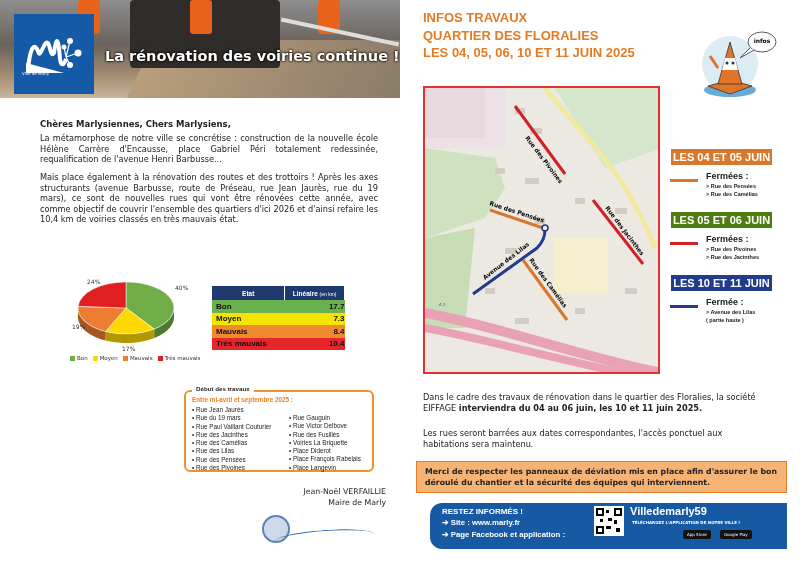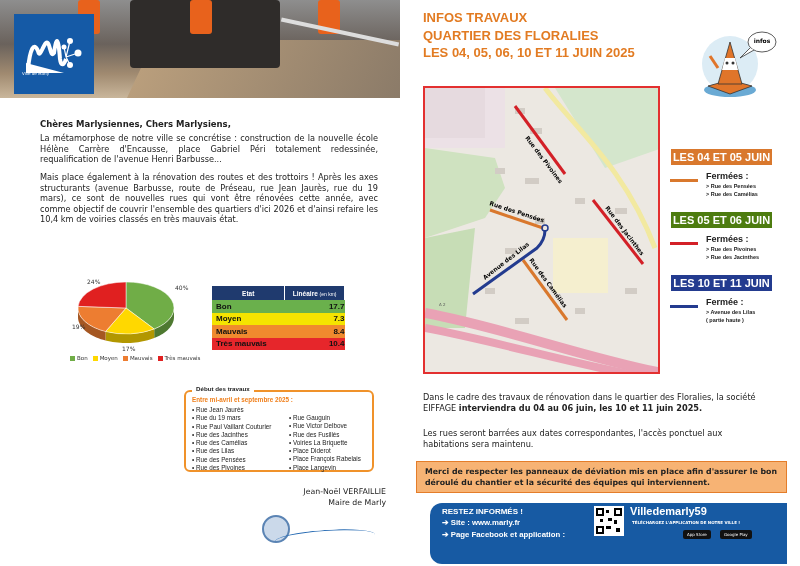--- a/index.html
+++ b/index.html
@@ -34,21 +34,21 @@
 .scribble{position:absolute;left:275px;top:530px;width:100px;height:16px;border-top:1.5px solid #2a6db4;border-radius:50% 50% 0 0;transform:rotate(-4deg)}
 .rt-title{position:absolute;left:23px;top:9px;color:#e27b22;font-weight:bold;font-size:13px;line-height:17.5px;font-family:"Liberation Sans",sans-serif}
 .mascot{position:absolute;left:700px;top:28px;width:78px;height:72px}
 .map{position:absolute;left:423px;top:86px;width:237px;height:288px;border:2px solid #e33030;background:#ece8e2;overflow:hidden}
 .panel{position:absolute;left:671px;width:101px;height:16px;color:#fff;font-weight:bold;font-size:11px;text-align:center;line-height:16px;font-family:"Liberation Sans",sans-serif}
 .legline{position:absolute;left:670px;width:28px;height:3px}
 .legtitle{position:absolute;left:706px;font-size:9px;font-weight:bold;font-family:"Liberation Sans",sans-serif}
 .legitems{position:absolute;left:706px;font-size:5.5px;line-height:7.5px;font-weight:bold;font-family:"Liberation Sans",sans-serif}
 .rtxt{position:absolute;left:423px;width:340px;font-size:8.2px;line-height:10.5px}
 .notice{position:absolute;left:416px;top:461px;width:371px;height:32px;background:#f7b374;border:1.5px solid #e47d2a;font-size:7.8px;font-weight:bold;padding:4px 8px;line-height:11px}
-.footer{position:absolute;left:430px;top:503px;width:357px;height:61px;background:#175aa3;border-radius:12px 0 0 12px;color:#fff}
+.footer{position:absolute;left:430px;top:503px;width:357px;height:46px;background:#175aa3;border-radius:12px 0 0 12px;color:#fff}
 .f-title{position:absolute;left:12px;top:4px;font-size:8px;font-weight:bold;font-family:"Liberation Sans",sans-serif}
 .f-line{position:absolute;left:12px;font-size:7.8px;font-weight:bold;font-family:"Liberation Sans",sans-serif}
 .qr{position:absolute;left:164px;top:3px;width:30px;height:30px;background:#fff;padding:2px}
 .app-name{position:absolute;left:200px;top:2px;font-size:11px;font-weight:bold;font-family:"Liberation Sans",sans-serif}
 .app-sub{position:absolute;left:202px;top:17px;font-size:4px;font-weight:bold}
 .store{position:absolute;top:27px;height:9px;background:#111;color:#fff;font-size:4px;line-height:9px;padding:0 4px;border-radius:2px}
 </style>
 </head>
 <body>
 
@@ -65,20 +65,21 @@
         <path d="M4 40 C6 20 10 12 14 22 C16 30 18 18 22 14 C26 10 26 30 30 24 C32 10 34 4 36 30 C37 38 40 36 42 30" stroke="#fff" stroke-width="4" fill="none"></path>
         <circle cx="46" cy="12" r="3" fill="#fff"></circle>
           <circle cx="54" cy="24" r="3.5" fill="#fff"></circle>
           <circle cx="46" cy="36" r="3" fill="#fff"></circle>
           <circle cx="40" cy="18" r="2.5" fill="#fff"></circle>
         <path d="M42 28 L46 12 M42 28 L54 24 M42 28 L46 36 M42 28 L40 18" stroke="#fff" stroke-width="1.2"></path>
         <path d="M2 44 L40 44 L2 34 Z" fill="#fff"></path>
       </svg>
       <span class="logo-sub">Ville de Marly</span>
     </div>
+    <div class="hero-title">La rénovation des voiries continue !</div>
   </div>
 
   <div class="greet">Chères Marlysiennes, Chers Marlysiens,</div>
   <p class="txt" style="top:133px">La métamorphose de notre ville se concrétise : construction de la nouvelle école Hélène Carrère d'Encausse, place Gabriel Péri totalement redessinée, requalification de l'avenue Henri Barbusse...</p>
   <p class="txt" style="top:172px">Mais place également à la rénovation des routes et des trottoirs ! Après les axes structurants (avenue Barbusse, route de Préseau, rue Jean Jaurès, rue du 19 mars), ce sont de nouvelles rues qui vont être rénovées cette année, avec comme objectif de couvrir l'ensemble des quartiers d'ici 2026 et d'ainsi refaire les 10,4 km de voiries classés en très mauvais état.</p>
 
   <div class="pie-wrap">
     <svg id="pie" width="140" height="80" viewBox="0 0 140 80">
         <path d="M118,34 L117.94671399817456,35.22476771845071 L117.78697430094783,36.44681614628137 L117.52113557039476,37.66343203037715 L117.14978803497706,38.87191417922884 L116.67375617908847,40.06957946025354 L116.09409691249327,41.25376875701996 L115.41209722372217,42.421852873151884 L114.62927132263607,43.57123836980163 L113.74735727850137,44.69937332373283 L112.76831316104166,45.803752993228215 L111.69431269303318,46.881925379242595 L110.52774042409672,47.931496669453914 L109.27118643640112,48.95013655312524 L107.92744059403313,49.935583394977385 L106.49948634880148,50.88564925658477 L104.99049411622775,51.798224754145906 L103.40381423643109,52.671283741842906 L101.7429695355353,53.50288781039195 L100.01164750411385,54.291190590796575 L98.2136921100387,55.03444185374863 L98.2136921100387,64.03444185374863 L100.01164750411385,63.291190590796575 L101.7429695355353,62.50288781039195 L103.40381423643109,61.671283741842906 L104.99049411622775,60.798224754145906 L106.49948634880148,59.88564925658477 L107.92744059403313,58.935583394977385 L109.27118643640112,57.95013655312524 L110.52774042409672,56.931496669453914 L111.69431269303318,55.881925379242595 L112.76831316104166,54.803752993228215 L113.74735727850137,53.69937332373283 L114.62927132263607,52.57123836980163 L115.41209722372217,51.421852873151884 L116.09409691249327,50.25376875701996 L116.67375617908847,49.06957946025354 L117.14978803497706,47.87191417922884 L117.52113557039476,46.66343203037715 L117.78697430094783,45.44681614628137 L117.94671399817456,44.22476771845071 L118,43 Z" fill="rgb(78,121,49)"></path>
         <path d="M98.2136921100387,55.03444185374863 L96.10050317338204,55.820251768961924 L93.91288505629556,56.54383823027674 L91.65707605320856,57.203137831216665 L89.33950891425582,57.796270488143854 L86.96679250140434,58.32154480157655 L84.54569294237315,58.77746287944769 L82.08311433608786,59.162724608550505 L79.58607906469153,59.476231361990415 L77.06170776825459,59.71708913207101 L74.51719903928868,59.884611079680084 L71.95980889496848,59.97831949290604 L69.39683008559908,59.99794714929922 L66.83557129833386,59.943438077893475 L64.28333631544625,59.814947718815155 L61.74740318658834,59.61284248002412 L59.2350034744297,59.337698692451006 L56.7533016328602,58.99030096651015 L54.30937457656276,58.57163995467492 L51.910191500216186,58.08290952649573 L49.56259400487651,57.5255033641165 L49.56259400487651,66.5255033641165 L51.910191500216186,67.08290952649574 L54.30937457656276,67.57163995467492 L56.7533016328602,67.99030096651015 L59.2350034744297,68.337698692451 L61.74740318658834,68.61284248002411 L64.28333631544625,68.81494771881515 L66.83557129833386,68.94343807789348 L69.39683008559908,68.99794714929922 L71.95980889496848,68.97831949290604 L74.51719903928868,68.88461107968008 L77.06170776825459,68.71708913207101 L79.58607906469153,68.47623136199041 L82.08311433608786,68.1627246085505 L84.54569294237315,67.77746287944768 L86.96679250140434,67.32154480157655 L89.33950891425582,66.79627048814385 L91.65707605320856,66.20313783121667 L93.91288505629556,65.54383823027675 L96.10050317338204,64.82025176896192 L98.2136921100387,64.03444185374863 Z" fill="rgb(178,151,0)"></path>

